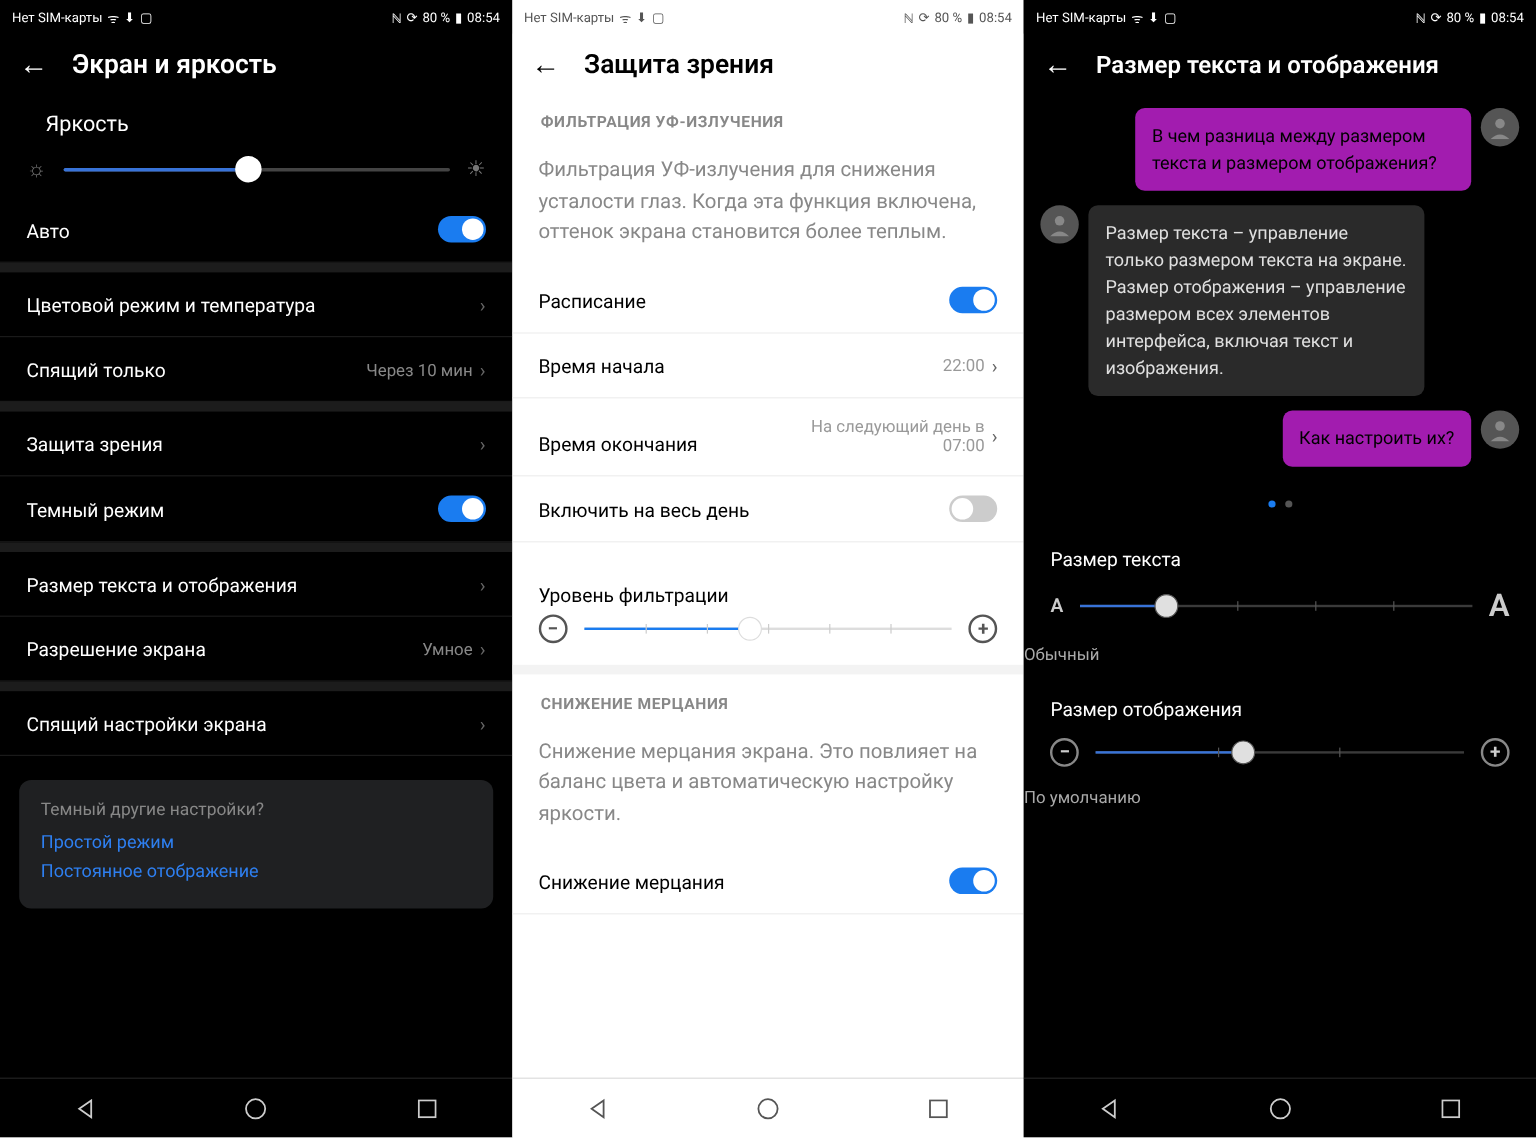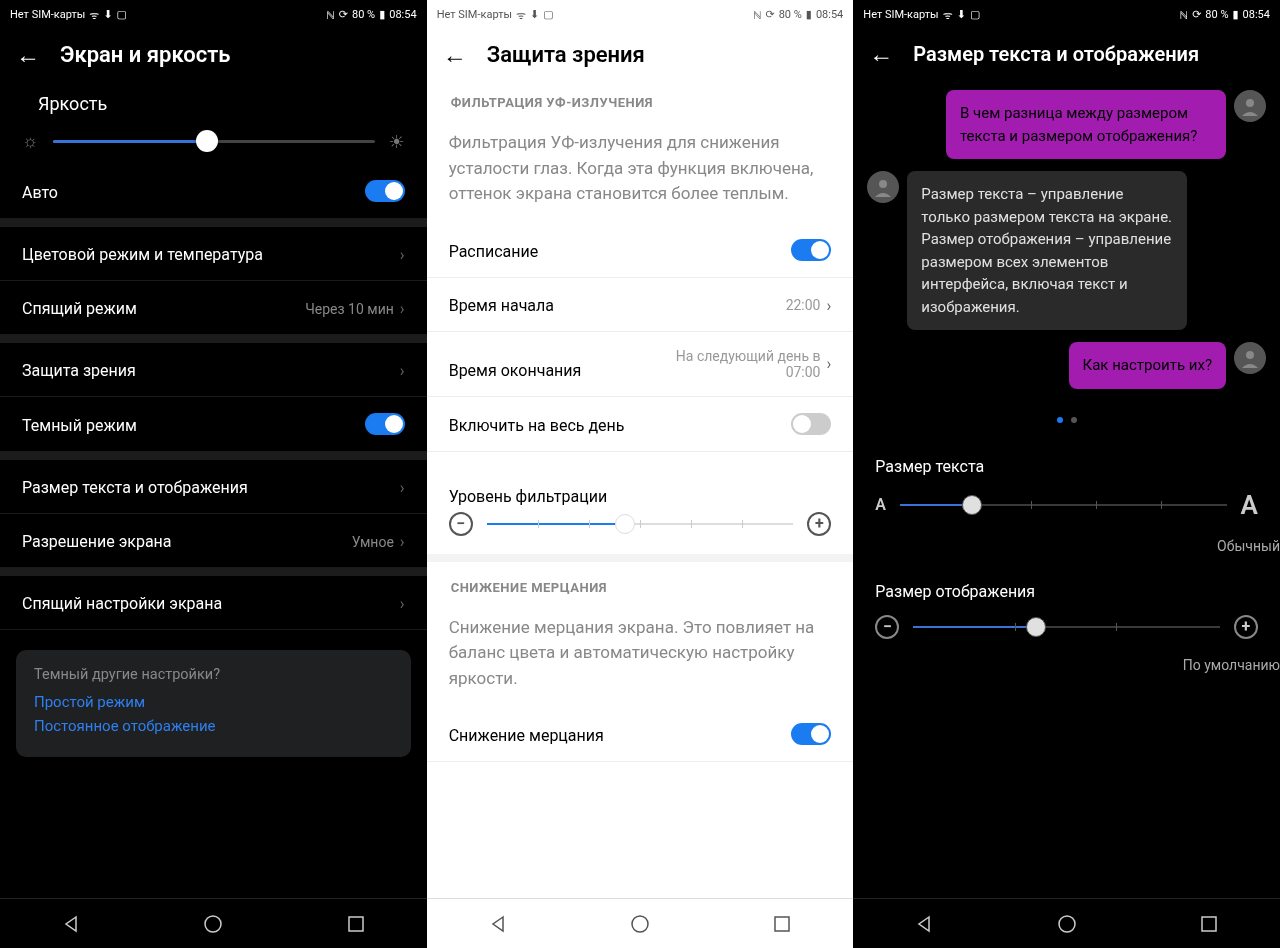--- a/index.html
+++ b/index.html
@@ -59,21 +59,21 @@
 .light .circle-btn { border-color: #555; color: #555; }
 .msg-row { display: flex; padding: 6px 14px; gap: 8px; align-items: flex-start; }
 .msg-row.right { flex-direction: row-reverse; }
 .avatar { width: 32px; height: 32px; border-radius: 50%; background: #555; flex-shrink: 0; display: flex; align-items: center; justify-content: center; }
 .bubble { padding: 12px 14px; border-radius: 8px; font-size: 15px; line-height: 1.5; max-width: 280px; }
 .bubble.user { background: #a21caf; color: #000; }
 .bubble.bot { background: #2a2a2a; color: #e0e0e0; }
 .dots { display: flex; justify-content: center; gap: 8px; padding: 14px 0; }
 .dot { width: 6px; height: 6px; border-radius: 50%; background: #555; }
 .dot.active { background: #1a7cf0; }
-.slider-label { text-align: right; color: #aaa; font-size: 14px; padding-bottom: 8px; }
+.slider-label { text-align: left; color: #aaa; font-size: 14px; padding-bottom: 8px; }
 .section-label-dark { padding: 20px 22px 8px; font-size: 16px; color: #fff; }
 .light .statusbar { color: #555; }
 .icon-sun-sm { font-size: 18px; color: #777; }
 .dark .content::-webkit-scrollbar { width: 0; }
 </style>
 </head>
 <body>
 
 <div class="phone dark">
   <div class="statusbar">
@@ -110,21 +110,21 @@
       <div class="toggle on">
           <div class="toggle-thumb"></div>
         </div>
     </div>
     <div class="divider"></div>
     <div class="list-item">
       <span class="label">Цветовой режим и температура</span>
       <span class="chevron">›</span>
     </div>
     <div class="list-item">
-      <span class="label">Спящий режим</span>
+      <span class="label">Спящий только</span>
       <span class="value">
           <span>Через 10 мин</span>
           <span class="chevron">›</span>
         </span>
     </div>
     <div class="divider"></div>
     <div class="list-item">
       <span class="label">Защита зрения</span>
       <span class="chevron">›</span>
     </div>

